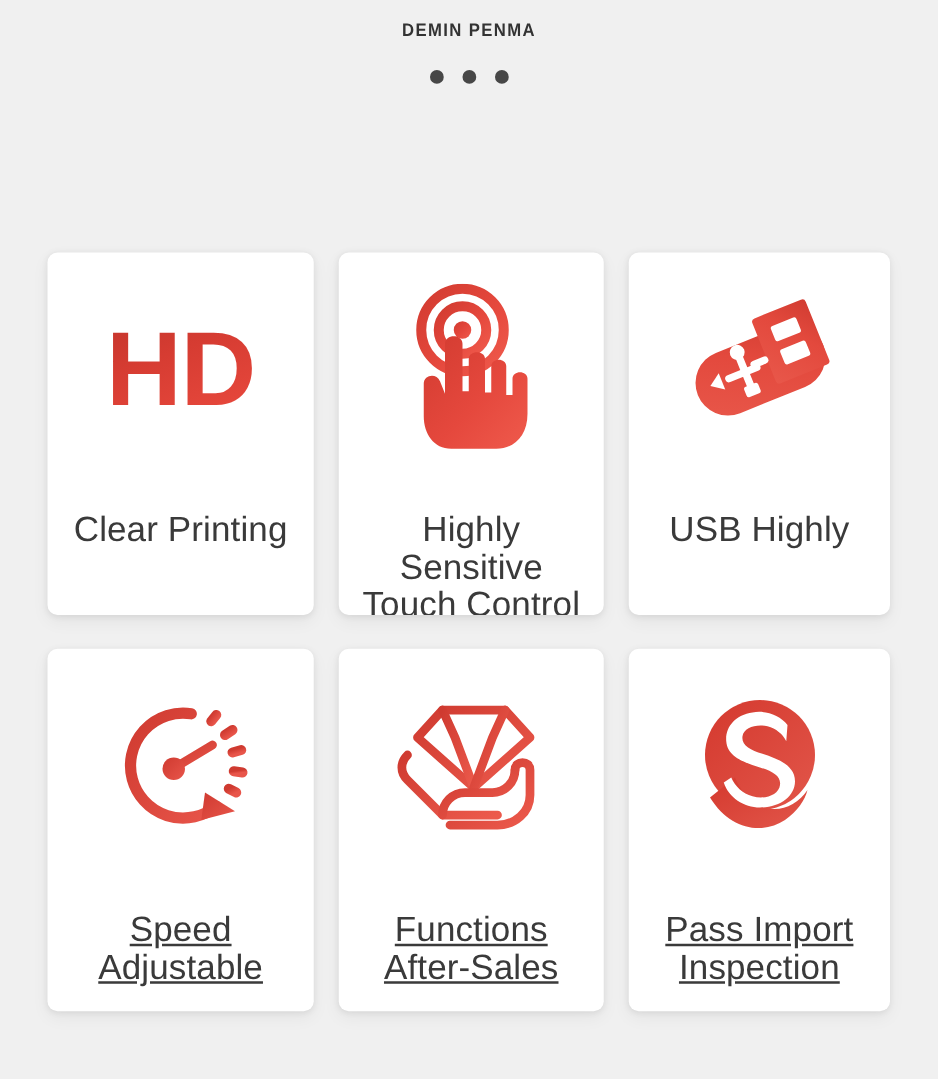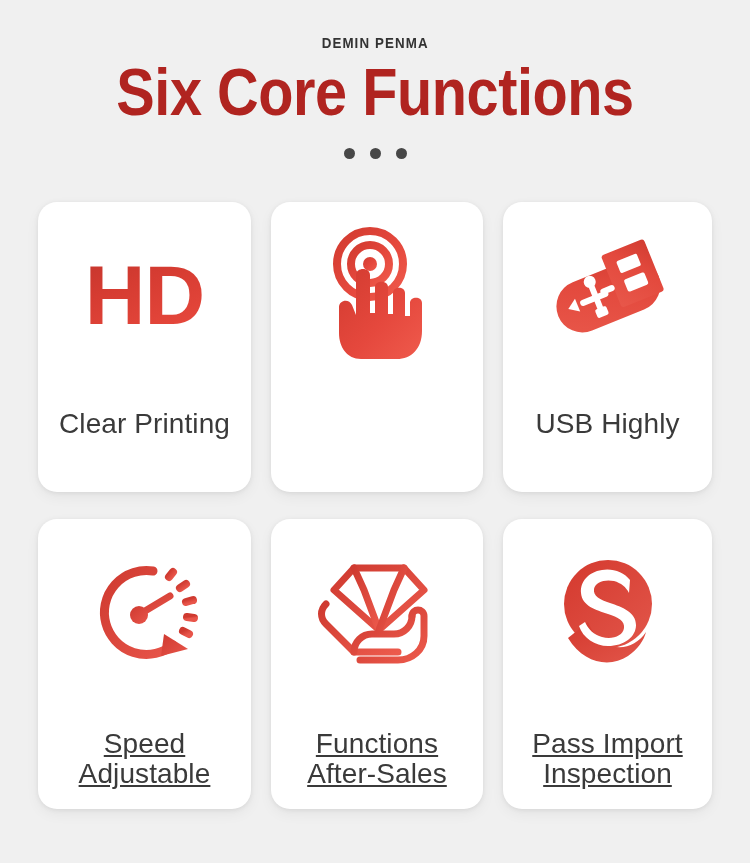--- a/index.html
+++ b/index.html
@@ -16,21 +16,21 @@
   .page {
     position: relative;
     width: 750px;
     height: 863px;
     box-sizing: border-box;
   }
 
   
   .header {
     text-align: center;
-    padding-top: 34px;
+    padding-top: 16px;
   }
   .eyebrow {
     font-family: "Liberation Sans Narrow", "Liberation Sans", sans-serif;
     font-size: 14.5px;
     letter-spacing: 1.2px;
     color: #333333;
     font-weight: 600;
     transform: scaleX(0.92);
     display: inline-block;
   }
@@ -65,21 +65,21 @@
     top: 202px;
     width: 674px;
     display: grid;
     grid-template-columns: 213px 1fr 209px;
     grid-template-rows: 290px 290px;
     column-gap: 20px;
     row-gap: 27px;
   }
   .card {
     background: #ffffff;
-    border-radius: 19px;
+    border-radius: 8px;
     box-shadow: 0 1px 5px rgba(0,0,0,0.07), 0 5px 14px rgba(0,0,0,0.05);
     display: flex;
     flex-direction: column;
     align-items: center;
     box-sizing: border-box;
     overflow: hidden;
   }
   .card-icon {
     flex: 0 0 auto;
     height: 186px;
@@ -122,23 +122,20 @@
 </style>
 </head>
 <body>
 
 <div class="page">
 
   <div class="header">
     <div>
       <span class="eyebrow">DEMIN PENMA</span>
     </div>
-    <div>
-      <span class="main-title">Six Core Functions</span>
-    </div>
     <div class="dots">
       <span class="dot"></span>
       <span class="dot"></span>
       <span class="dot"></span>
     </div>
   </div>
 
   <div class="grid">
 
     <div class="card row1">
@@ -162,20 +159,22 @@
           <circle cx="45" cy="37" r="33" fill="none" stroke="url(#gTouch)" stroke-width="8"></circle>
           <circle cx="45" cy="37" r="19" fill="none" stroke="url(#gTouch)" stroke-width="8"></circle>
           <circle cx="45" cy="37" r="7" fill="url(#gTouch)"></circle>
 
           <path d="M36 132 C22 132 14 120 14 106 L14 80 C14 73 24 71 27 78 L31 88 L31 48
                    C31 40 45 40 45 48 L45 86 L50 86 L50 60 C50 53 63 53 63 60 L63 87
                    L68 87 L68 66 C68 59 80 59 80 66 L80 89 L85 89 L85 76 C85 69 97 69 97 76
                    L97 104 C97 122 86 132 72 132 Z" fill="url(#gTouch)"></path>
         </svg>
       </div>
+      <div class="card-label">Highly Sensitive
+Touch Control</div>
     </div>
 
     <div class="card row1">
       <div class="card-icon">
         <svg width="140" height="122" viewBox="0 0 140 122">
           <defs>
             <linearGradient id="gUsb" x1="0" y1="1" x2="1" y2="0">
               <stop offset="0%" stop-color="#e8574a"></stop>
               <stop offset="60%" stop-color="#e3493d"></stop>
               <stop offset="100%" stop-color="#d13c31"></stop>

